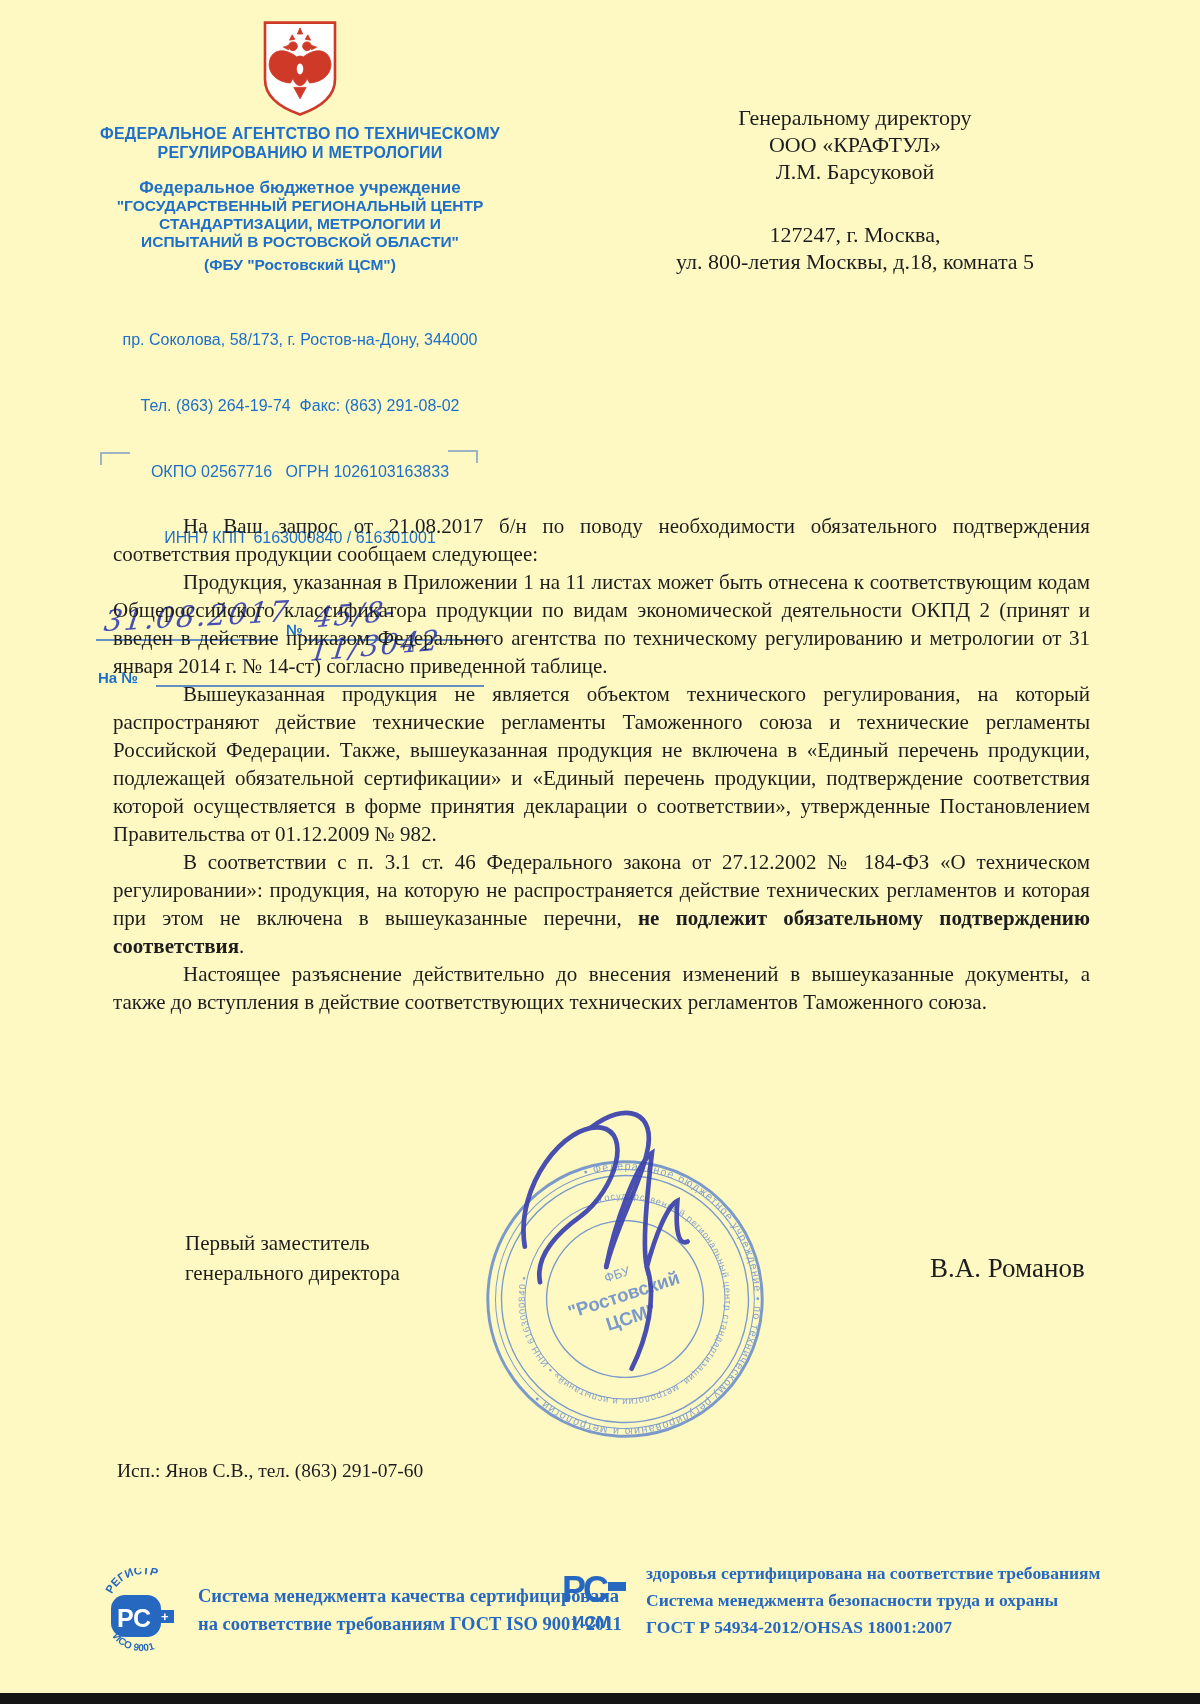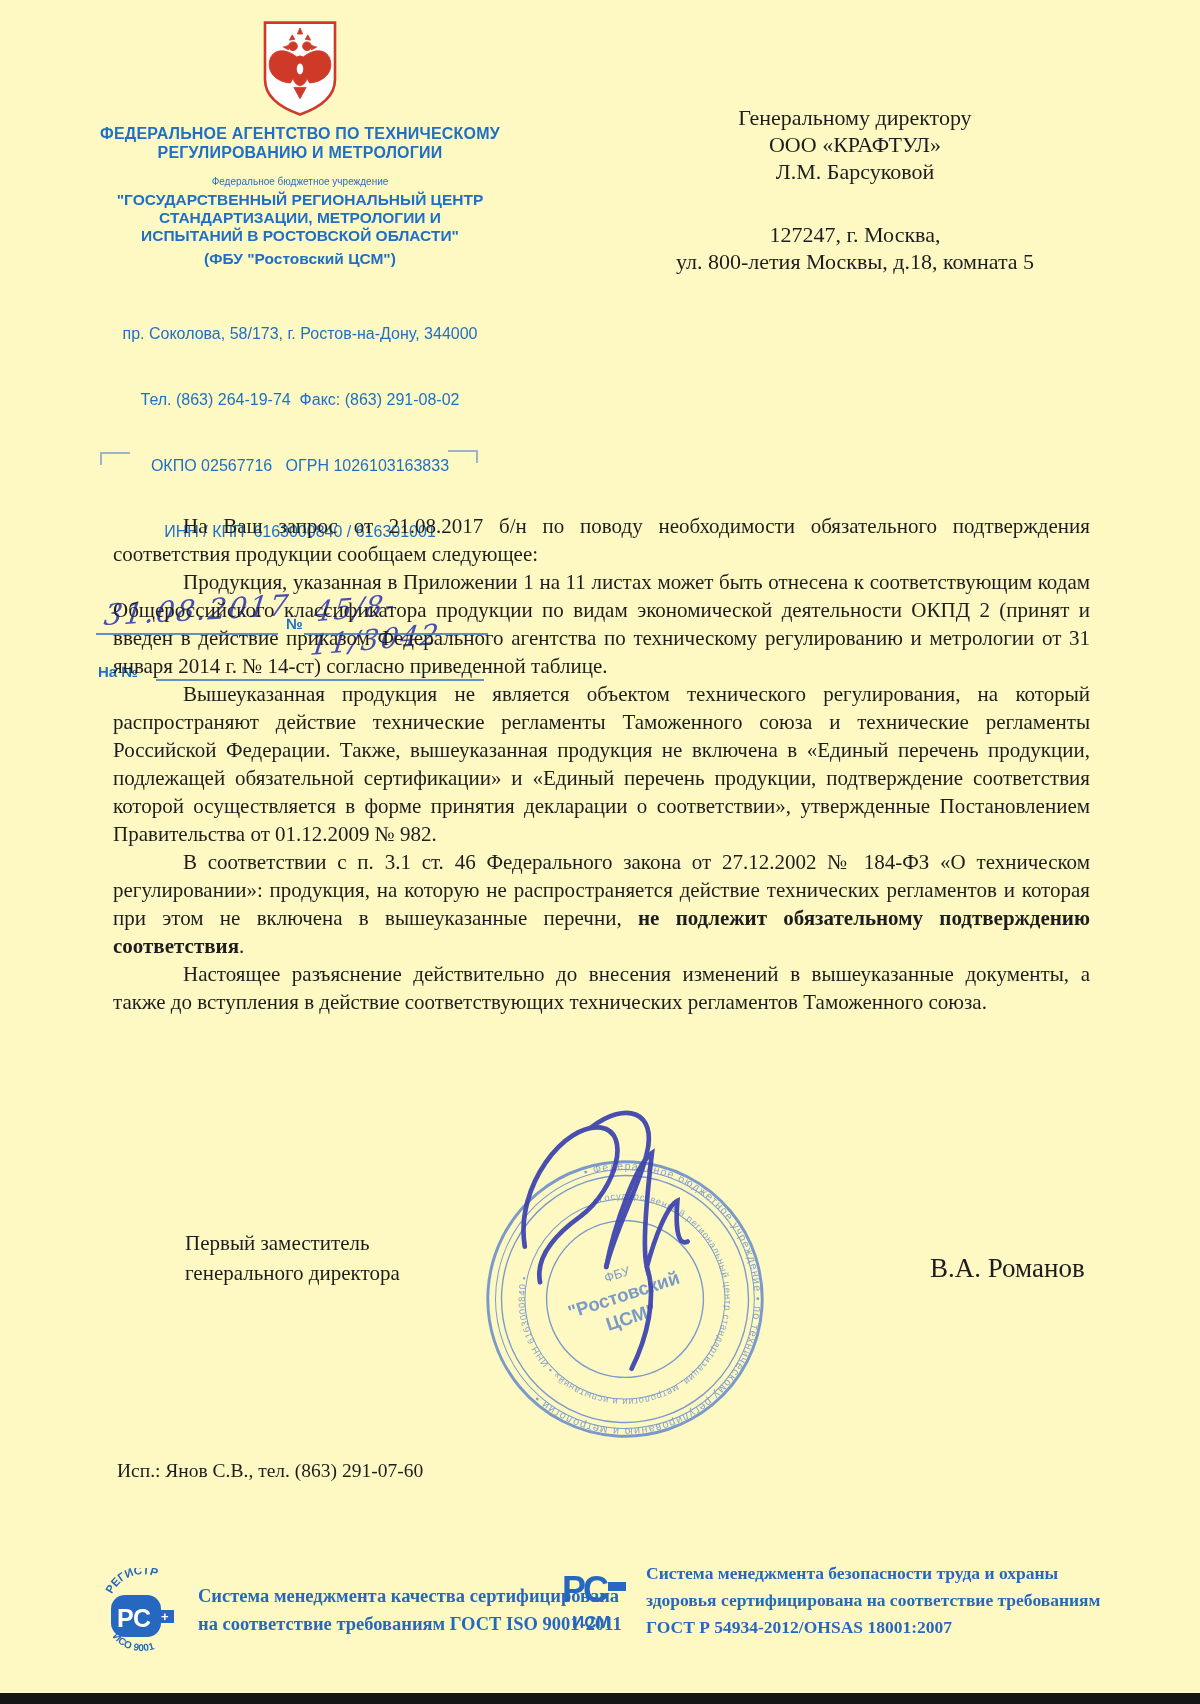--- a/index.html
+++ b/index.html
@@ -12,21 +12,21 @@
   }
   *{box-sizing:border-box;margin:0;padding:0;}
   html,body{background:#e9e9e9;}
   .page{position:relative;width:1200px;height:1704px;margin:0 auto;background:#fef9c3;
         overflow:hidden;font-family:"Liberation Serif",serif;color:var(--body-ink);}
   
   .letterhead{position:absolute;left:90px;top:20px;width:420px;text-align:center;
               color:var(--letterhead-blue);font-family:"Liberation Sans",sans-serif;}
   .emblem{display:block;margin:0 auto 6px;width:88px;height:98px;}
   .lh-agency{font-weight:bold;font-size:16px;line-height:19px;letter-spacing:.2px;}
-  .lh-orgtype{font-weight:normal;font-size:10px;line-height:18px;margin-top:11px;}
+  .lh-orgtype{font-weight:bold;font-size:17px;line-height:18px;margin-top:17px;}
   .lh-orgname{font-weight:bold;font-size:15.5px;line-height:18px;}
   .lh-short{font-weight:bold;font-size:15.5px;margin-top:5px;}
   .lh-contacts{margin-top:11px;font-size:16px;line-height:22px;white-space:pre-wrap;}
   .hand-row{position:relative;height:56px;margin-top:6px;text-align:left;}
   .hand{display:inline-block;font-family:"DejaVu Serif",serif;font-style:italic;
         color:var(--handwriting-blue);font-size:29px;letter-spacing:2px;
         transform:rotate(-3deg) skewX(-10deg);}
   .u-line{position:absolute;border-bottom:2px solid #3f74c4;opacity:.8;}
   .no-label{font-weight:bold;font-size:15px;color:var(--letterhead-blue);}
   .ref-row{position:relative;height:34px;margin-top:10px;text-align:left;}
@@ -191,20 +191,20 @@
     </div>
   </div>
 
   <div class="cert cert-right">
     <svg width="80" height="86" viewBox="0 0 80 86">
       <text x="6" y="46" font-size="36" font-weight="bold" fill="var(--footer-blue)" letter-spacing="-2">РС</text>
       <rect x="52" y="26" width="18" height="9" fill="var(--footer-blue)"></rect>
       <text x="16" y="72" font-size="17" font-weight="bold" fill="var(--footer-blue)">ИСМ</text>
     </svg>
     <div class="cert-text">
+      <div>здоровья сертифицирована на соответствие требованиям</div>
       <div>Система менеджмента безопасности труда и охраны</div>
-      <div>здоровья сертифицирована на соответствие требованиям</div>
       <div>ГОСТ Р 54934-2012/OHSAS 18001:2007</div>
     </div>
   </div>
 
   <div class="scan-bottom"></div>
 </div>
 
 </body></html>

